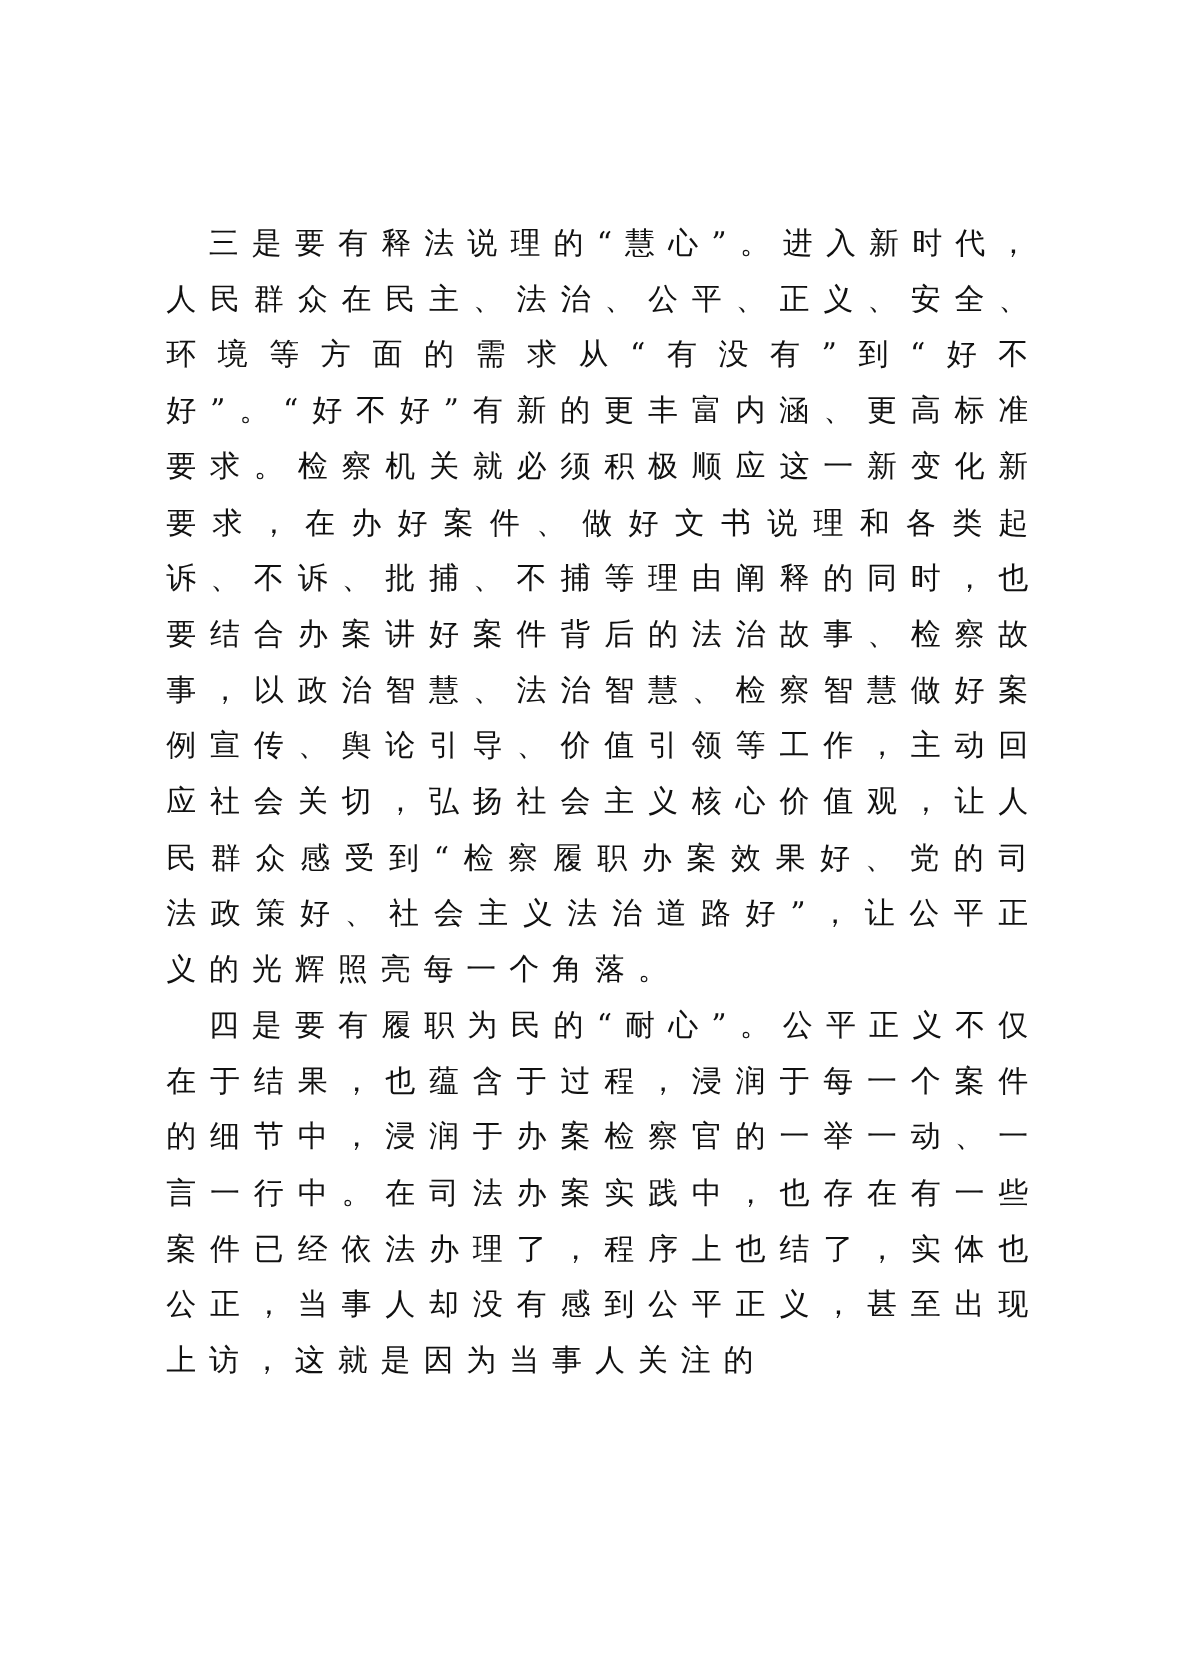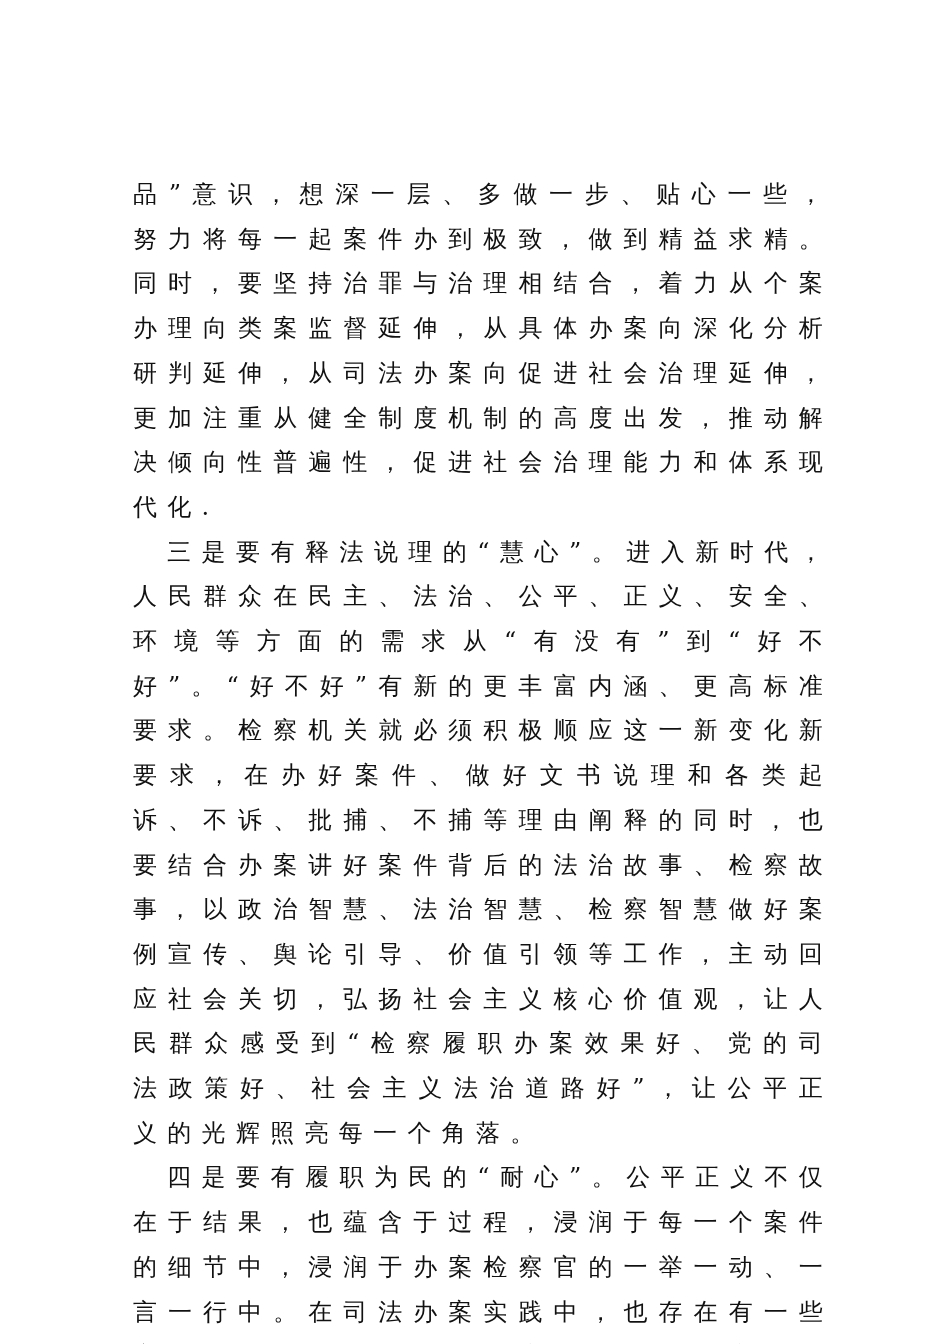--- a/index.html
+++ b/index.html
@@ -16,18 +16,15 @@
       letter-spacing: 10.3px;
     }
     .para { margin: 0; padding: 0; text-align: justify; text-align-last: left; }
     .para.indent { text-indent: 34px; }
     .lead { font-weight: normal; }
   </style>
 </head>
 <body>
 
 <div class="page">
-  <p class="para">
-    <span>品”意识，想深一层、多做一步、贴心一些，努力将每一起案件办到极致，做到精益求精。同时，要坚持治罪与治理相结合，着力从个案办理向类案监督延伸，从具体办案向深化分析研判延伸，从司法办案向促进社会治理延伸，更加注重从健全制度机制的高度出发，推动解决倾向性普遍性，促进社会治理能力和体系现代化.</span>
-  </p>
   <p class="para indent"><span class="lead">三是</span><span>要有释法说理的“慧心”。进入新时代，人民群众在民主、法治、公平、正义、安全、环境等方面的需求从“有没有”到“好不好”。“好不好”有新的更丰富内涵、更高标准要求。检察机关就必须积极顺应这一新变化新要求，在办好案件、做好文书说理和各类起诉、不诉、批捕、不捕等理由阐释的同时，也要结合办案讲好案件背后的法治故事、检察故事，以政治智慧、法治智慧、检察智慧做好案例宣传、舆论引导、价值引领等工作，主动回应社会关切，弘扬社会主义核心价值观，让人民群众感受到“检察履职办案效果好、党的司法政策好、社会主义法治道路好”，让公平正义的光辉照亮每一个角落。</span></p>
   <p class="para indent"><span class="lead">四是</span><span>要有履职为民的“耐心”。公平正义不仅在于结果，也蕴含于过程，浸润于每一个案件的细节中，浸润于办案检察官的一举一动、一言一行中。在司法办案实践中，也存在有一些案件已经依法办理了，程序上也结了，实体也公正，当事人却没有感到公平正义，甚至出现上访，这就是因为当事人关注的</span></p>
 </div>
 
 </body></html>

